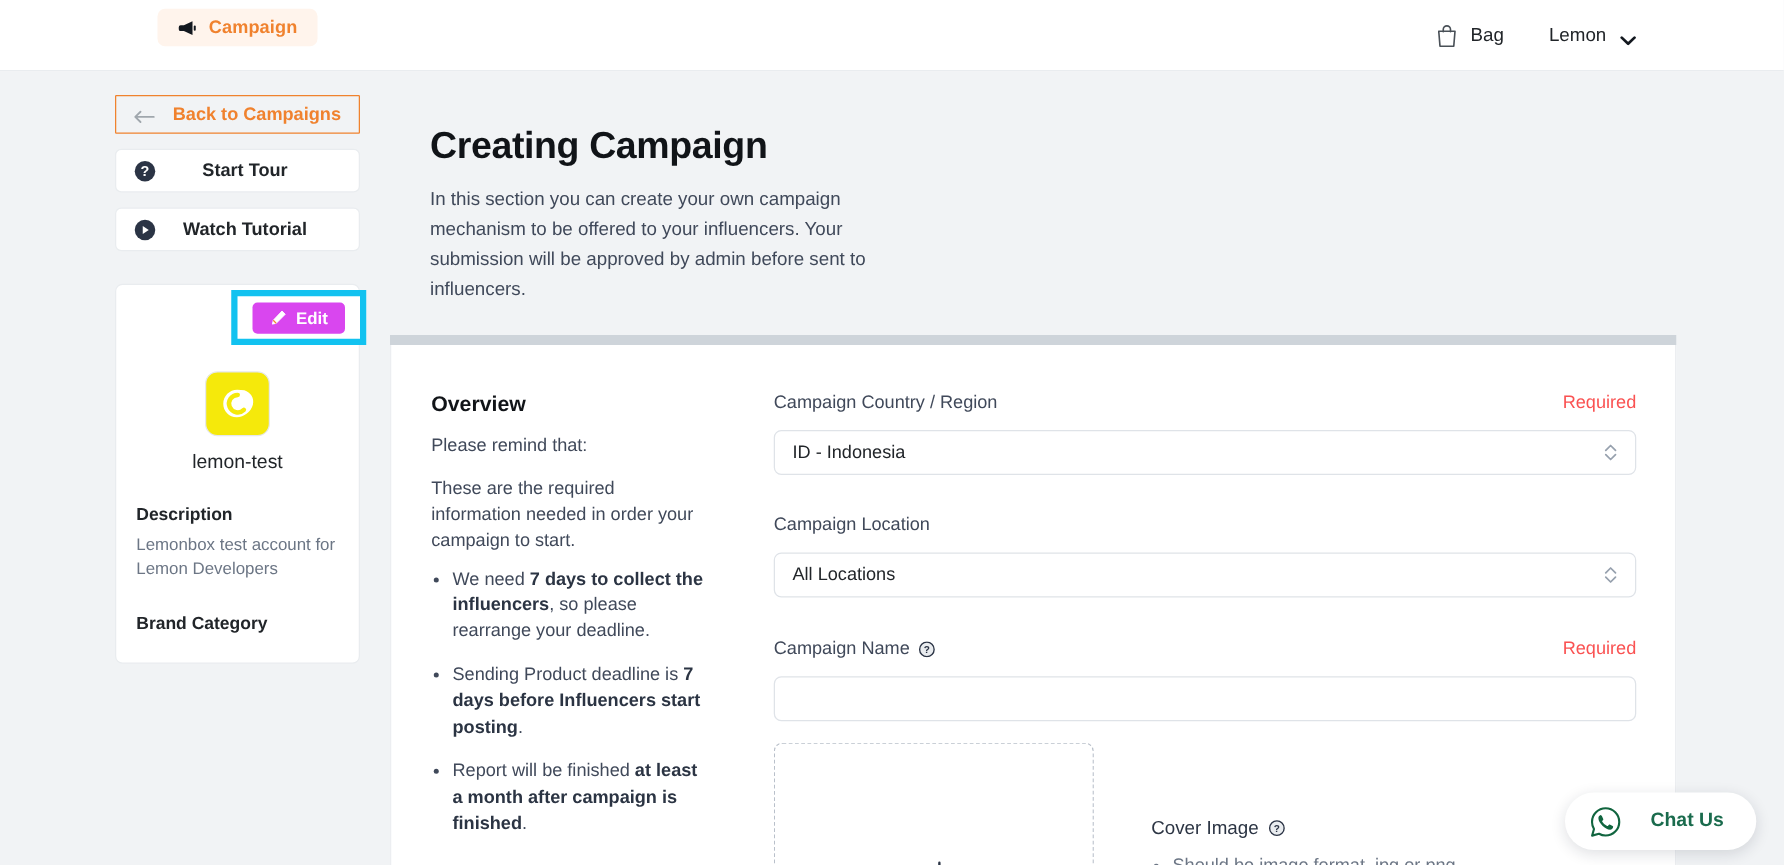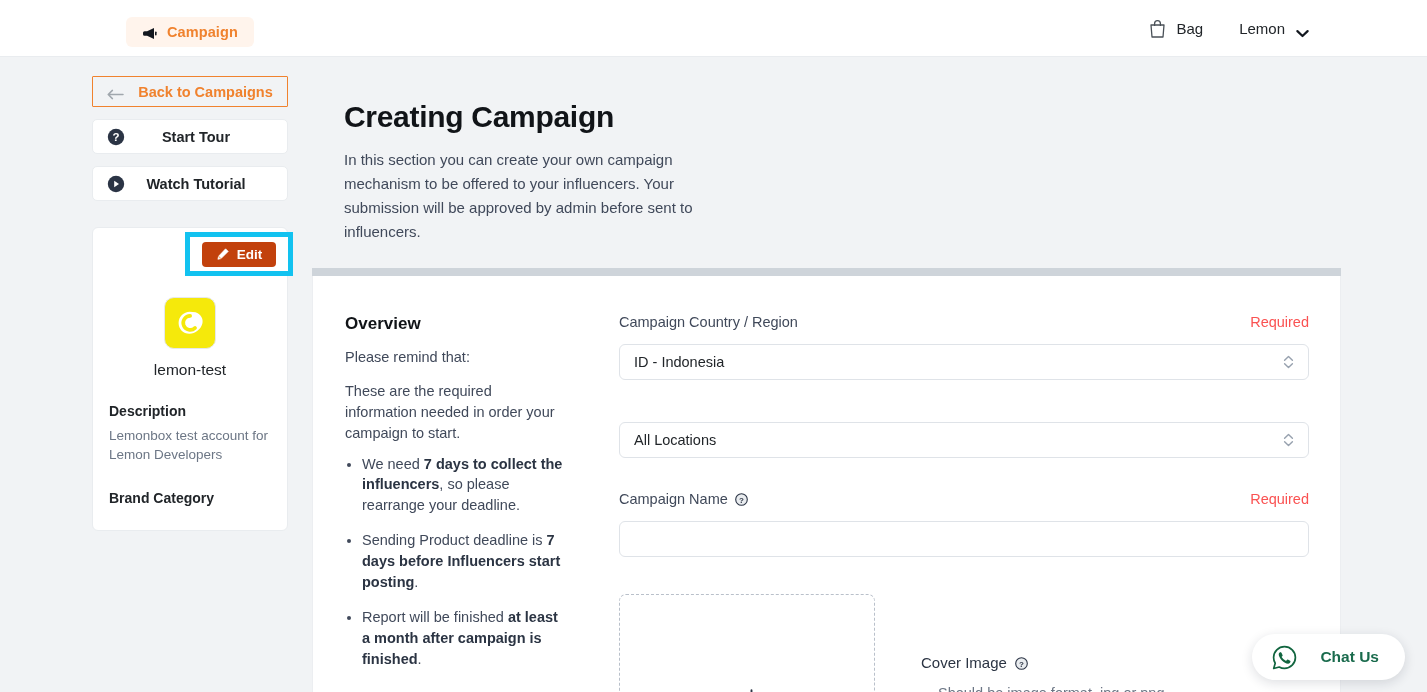--- a/index.html
+++ b/index.html
@@ -13,21 +13,21 @@
 
   
   .topbar {
     position: absolute; top: 0; left: 0;
     width: 1427px; height: 57px;
     background: #ffffff;
     border-bottom: 1px solid #e9ecef;
     display: flex; align-items: center;
   }
   .nav-pill {
-    position: absolute; left: 126px; top: 17px;
+    position: absolute; left: 126px; top: 7px;
     height: 30px;
     display: flex; align-items: center; gap: 9px;
     padding: 0 16px;
     background: #fff4ec;
     border-radius: 6px;
     cursor: pointer;
   }
   .nav-pill .label {
     color: #f0822e; font-size: 14.5px; font-weight: 600;
     letter-spacing: .1px;
@@ -89,21 +89,21 @@
     position: absolute;
     left: 92px; top: 4px;
     width: 108px; height: 44px;
     border: 5px solid #12c2f0;
     background: #ffffff;
     display: flex; align-items: center; justify-content: center;
     z-index: 5;
   }
   .btn-edit {
     width: 74px; height: 25px;
-    background: #c2410c;
+    background: #d946ef;
     border: none; border-radius: 4px;
     display: flex; align-items: center; justify-content: center; gap: 7px;
     cursor: pointer;
   }
   .btn-edit .txt { color: #ffffff; font-size: 13.5px; font-weight: 700; }
   .pencil { width: 14px; height: 14px; display:block; }
 
   .logo-box {
     width: 52px; height: 52px;
     margin: 55px auto 0 auto;
@@ -357,20 +357,23 @@
               <path d="M1.6 6.3 5.5 2.4l3.9 3.9" fill="none" stroke="#97a1ae" stroke-width="1.4" stroke-linecap="round" stroke-linejoin="round"></path>
               <path d="M1.6 9.7l3.9 3.9 3.9-3.9" fill="none" stroke="#97a1ae" stroke-width="1.4" stroke-linecap="round" stroke-linejoin="round"></path>
             </svg>
           </span>
         </div>
       </div>
 
       <div class="gap-a"></div>
 
       <div class="field">
+        <div class="field-head">
+          <span class="field-label">Campaign Location</span>
+        </div>
         <div class="control">
           <span>All Locations</span>
           <span class="spin">
             <svg viewBox="0 0 11 16" width="11" height="16" aria-hidden="true">
               <path d="M1.6 6.3 5.5 2.4l3.9 3.9" fill="none" stroke="#97a1ae" stroke-width="1.4" stroke-linecap="round" stroke-linejoin="round"></path>
               <path d="M1.6 9.7l3.9 3.9 3.9-3.9" fill="none" stroke="#97a1ae" stroke-width="1.4" stroke-linecap="round" stroke-linejoin="round"></path>
             </svg>
           </span>
         </div>
       </div>

